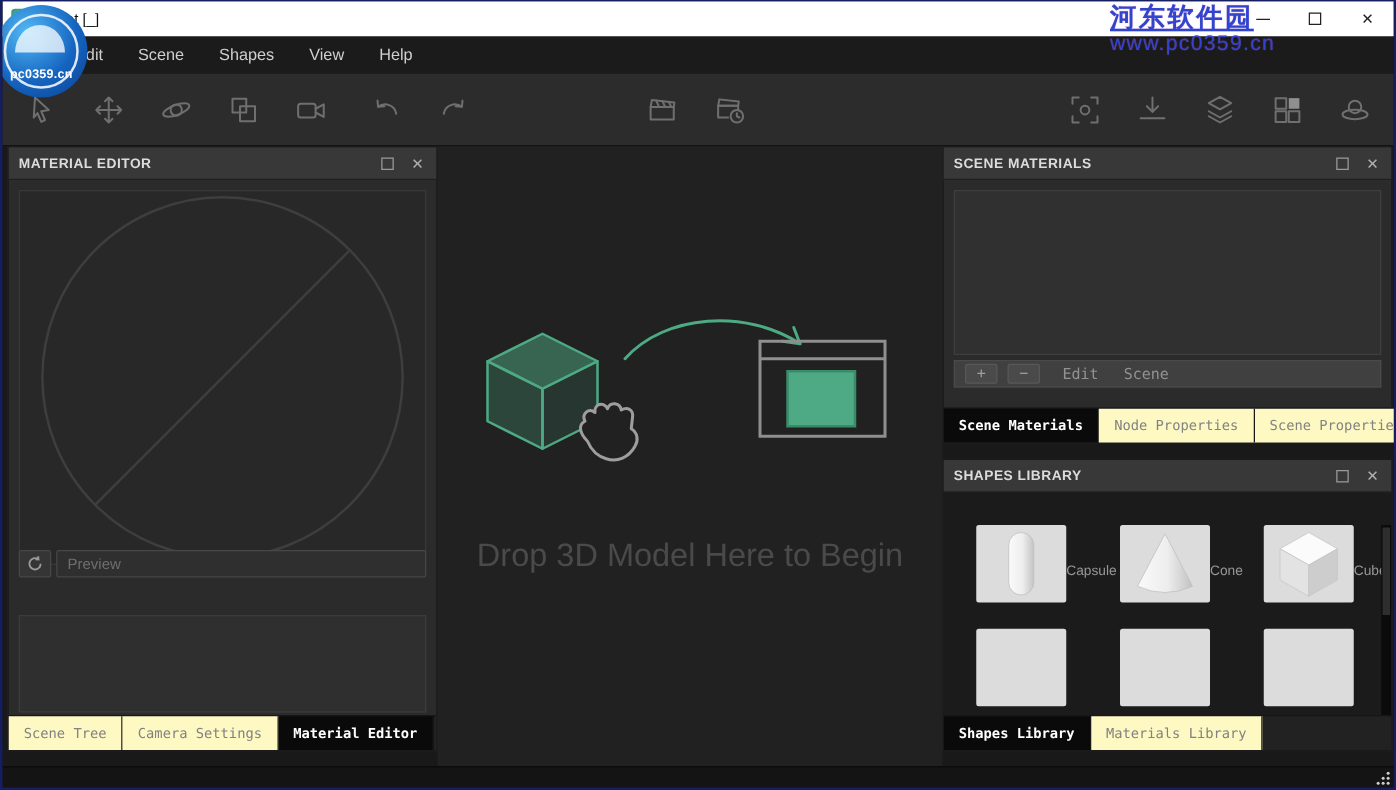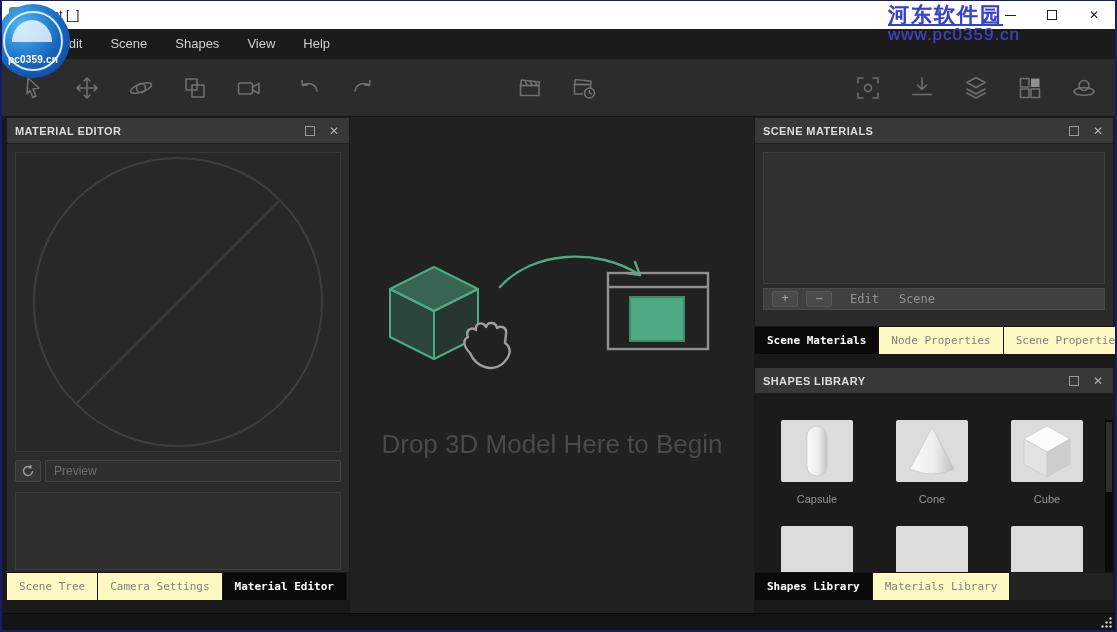--- a/index.html
+++ b/index.html
@@ -68,21 +68,21 @@
           font-family:"DejaVu Sans Mono", monospace; font-size:11px; }
   .tab { padding:0 12px; line-height:28px; background:#fef9c3; color:#828282;
          border-right:1px solid #181818; white-space:nowrap; }
   .tab.active { background:#0a0a0a; color:#ffffff; font-weight:bold; }
 
   
   .material-editor { left:4px; top:0; width:344px; height:484px; }
   .me-preview { position:absolute; left:8px; right:8px; top:34px; height:300px;
                 background:#282828; border:1px solid #383838; }
   .me-preview svg { width:100%; height:100%; }
-  .me-refresh-row { position:absolute; left:8px; right:8px; top:342px; height:22px; display:flex; }
+  .me-refresh-row { position:absolute; left:8px; right:8px; top:322px; height:22px; display:flex; }
   .refresh-btn { width:26px; height:22px; background:#353535; border:1px solid #474747;
                  border-radius:2px; display:flex; align-items:center; justify-content:center; }
   .refresh-btn svg { stroke:#9a9a9a; fill:none; stroke-width:1.5; }
   .preview-field { flex:1; margin-left:4px; background:#2f2f2f; border:1px solid #474747;
                    border-radius:2px; color:#6e6e6e; font-size:12px; line-height:20px;
                    padding-left:8px; }
   .me-box { position:absolute; left:8px; right:8px; top:374px; height:78px;
             background:#2f2f2f; border:1px solid #3c3c3c; }
 
   
@@ -100,21 +100,21 @@
             font-family:"DejaVu Sans Mono", monospace; }
   .pm-btn { width:26px; height:16px; background:#4a4a4a; border:1px solid #585858; border-radius:2px;
             color:#9f9f9f; font-size:12px; line-height:13px; text-align:center; margin-right:8px; }
   .sm-txt-btn { color:#929292; font-size:12px; padding:0 10px; }
 
   .shapes-library { left:752px; top:250px; width:360px; height:234px; }
   .sl-content { position:absolute; left:0; right:0; top:26px; height:180px; background:#1b1b1b;
                 overflow:hidden; }
   .sl-section { text-align:center; padding-top:18px; font-size:13px; font-weight:bold; color:#eaeaea; }
   .shape-row { display:flex; justify-content:space-between; padding:0 30px 0 26px; margin-top:26px; }
-  .shape-cell { width:72px; display:flex; flex-direction:column; align-items:center; }
+  .shape-cell { width:72px; display:flex; flex-direction:row; align-items:center; }
   .shape-card { width:72px; height:62px; background:#dcdcdc; border-radius:2px;
                 display:flex; align-items:center; justify-content:center; }
   .shape-label { margin-top:11px; font-size:11px; color:#969696; }
   .shape-row2 { display:flex; justify-content:space-between; padding:0 30px 0 26px; margin-top:21px; }
   .sl-scrollbar { position:absolute; right:0; top:26px; width:8px; height:180px; background:#0b0b0b; }
   .sl-thumb { position:absolute; left:1px; top:2px; width:6px; height:70px; background:#2e2e2e; }
 
   
   .statusbar { position:absolute; left:0; right:0; top:612px; height:17px; background:#141414;
                border-top:1px solid #0a0a0a; }

